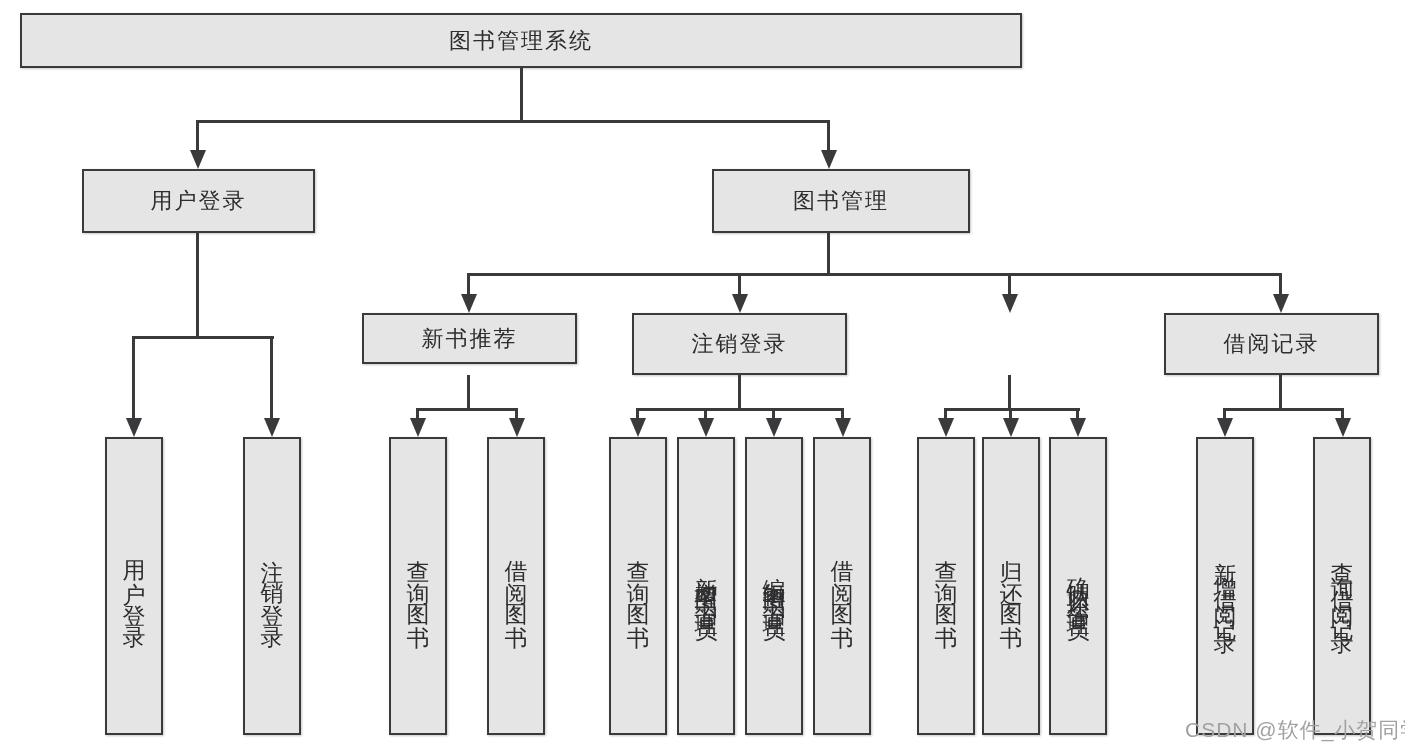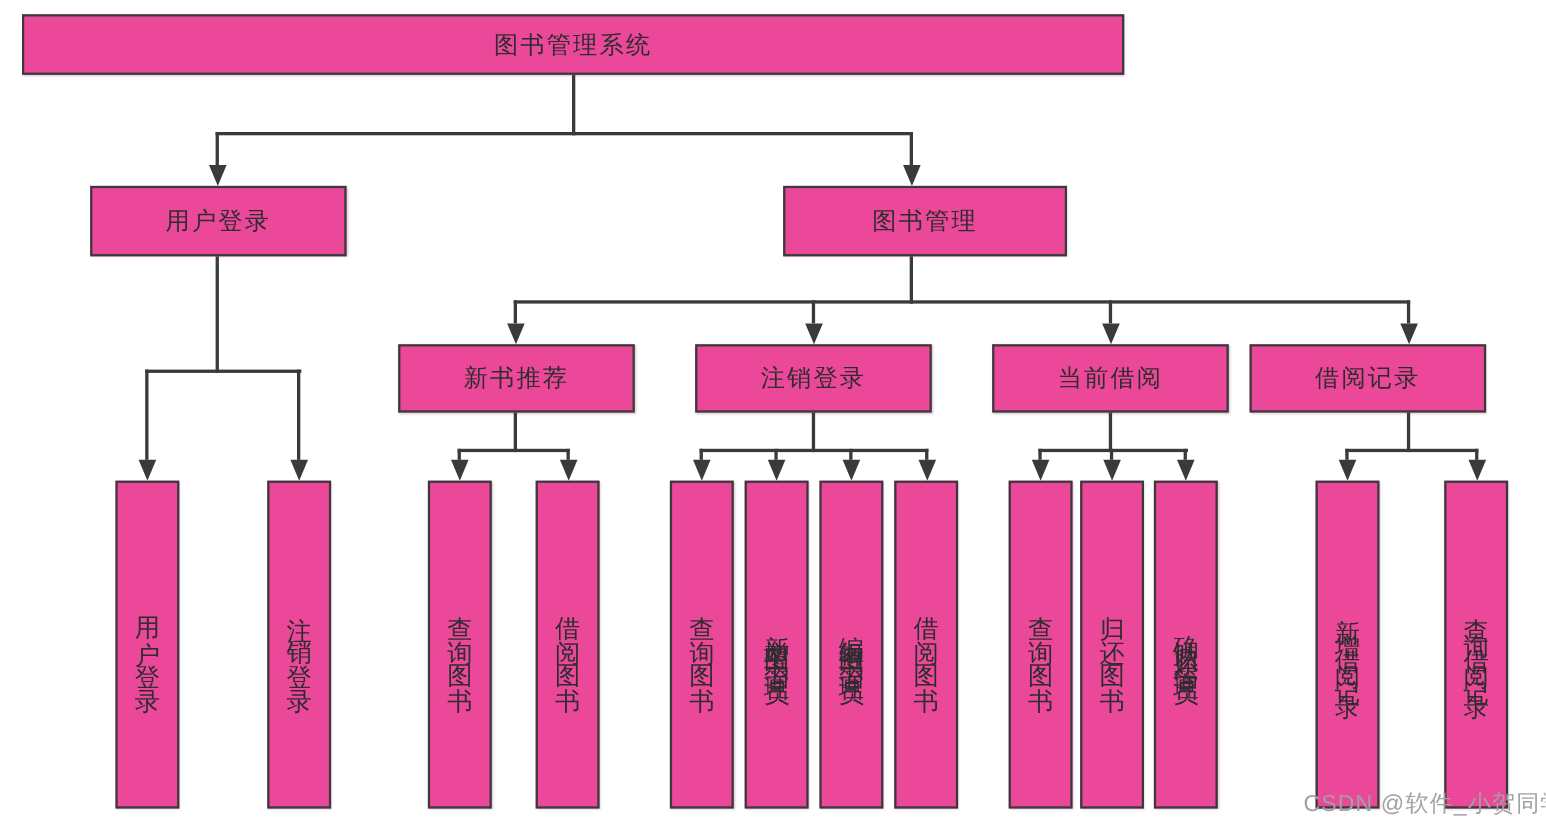--- a/index.html
+++ b/index.html
@@ -1,20 +1,20 @@
 <!DOCTYPE html>
 <html><head>
 <meta charset="utf-8">
 <style>
   html,body{margin:0;padding:0;background:#ffffff;}
   body{width:1405px;height:747px;position:relative;overflow:hidden;
        font-family:"Liberation Sans","DejaVu Sans",sans-serif;color:#2d2d30;}
   .stage{position:absolute;inset:0;}
   
-  .node{position:absolute;box-sizing:border-box;background:#ec4899;
+  .node{position:absolute;box-sizing:border-box;background:#e5e5e5;
         border:2px solid #3a3a3c;display:flex;align-items:center;justify-content:center;
         box-shadow:1px 1px 2px rgba(110,110,115,.38);}
   .h-node span{font-size:22px;letter-spacing:2px;color:#2d2d30;white-space:nowrap;}
   .v-node span{writing-mode:vertical-rl;text-orientation:mixed;font-size:23px;color:#2d2d30;line-height:1;}
   .sp4 span{letter-spacing:22px;}
   .sp6 span{letter-spacing:14px;}
   .sp9 span{letter-spacing:6px;}
   
   .vl,.hl{position:absolute;background:#3a3a3c;}
   .vl{width:3px;}
@@ -36,30 +36,27 @@
     <span>图书管理系统</span>
   </div>
 
   <div class="node h-node" style="left:82px;top:169px;width:233px;height:64px;">
     <span>用户登录</span>
   </div>
   <div class="node h-node" style="left:712px;top:169px;width:258px;height:64px;">
     <span>图书管理</span>
   </div>
 
-  <div class="node h-node" style="left:362px;top:313px;width:215px;height:62px;text-align:center;">
+  <div class="node h-node" style="left:362px;top:313px;width:215px;height:51px;text-align:center;">
     <span>新书推荐</span>
   </div>
   <div class="node h-node" style="left:632px;top:313px;width:215px;height:62px;">
     <span>注销登录</span>
   </div>
-  <div class="node h-node" style="left:902px;top:313px;width:215px;height:62px;">
-    <span>当前借阅</span>
-  </div>
-  <div class="node h-node" style="left:1136px;top:313px;width:215px;height:62px;">
+  <div class="node h-node" style="left:1164px;top:313px;width:215px;height:62px;">
     <span>借阅记录</span>
   </div>
 
   <div class="node v-node sp4" style="left:105px;top:437px;width:58px;height:298px;">
     <span>用户登录</span>
   </div>
   <div class="node v-node sp4" style="left:243px;top:437px;width:58px;height:298px;">
     <span>注销登录</span>
   </div>
   <div class="node v-node sp4" style="left:389px;top:437px;width:58px;height:298px;">

